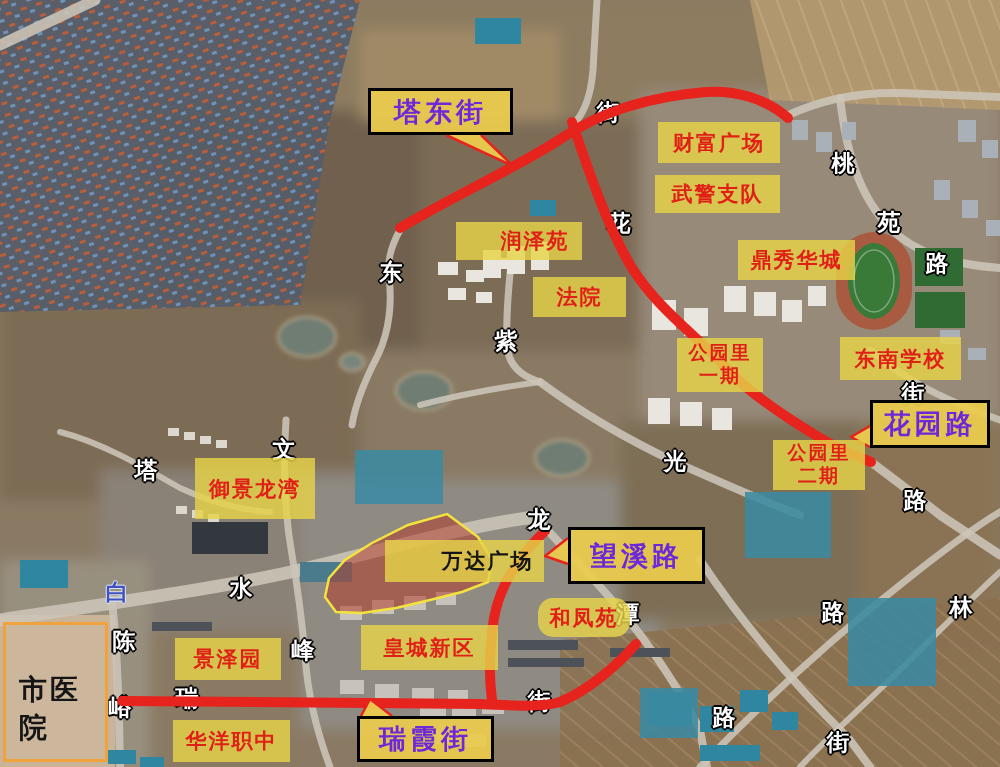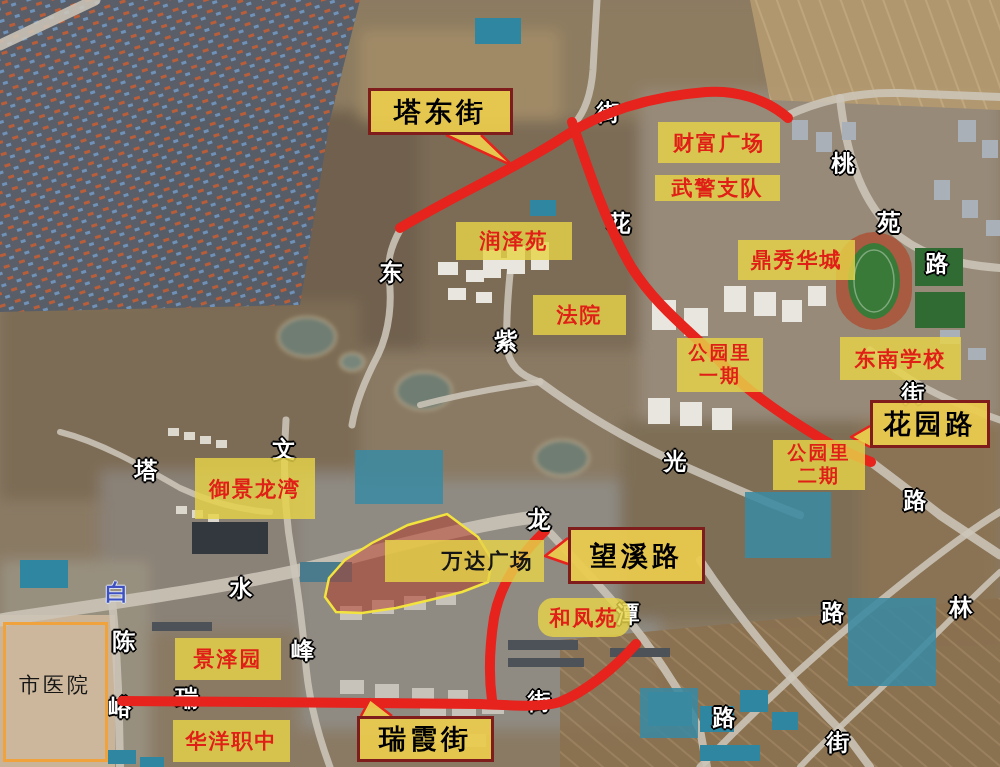--- a/index.html
+++ b/index.html
@@ -15,28 +15,28 @@
   .schar.blue{color:#3f51c1;text-shadow:-1px 0 #dfe6f2,1px 0 #dfe6f2,0 -1px #dfe6f2,0 1px #dfe6f2;}
   
   .plabel{position:absolute;display:flex;flex-direction:column;align-items:center;
           justify-content:center;background:rgba(231,211,72,0.82);
           color:#e02017;font-weight:bold;font-size:21px;line-height:1.2;
           letter-spacing:2px;text-align:center;margin-left:33px;}
   .plabel.black{color:#151515;padding-left:46px;}
   .plabel.small{font-size:19px;}
   
   .callout{position:absolute;display:flex;align-items:center;justify-content:center;
-           background:rgba(235,203,78,0.93);border:3px solid #7f1d1d;
-           box-sizing:border-box;color:#000000;font-weight:bold;font-size:27px;
+           background:rgba(235,203,78,0.93);border:3px solid #000000;
+           box-sizing:border-box;color:#6d28d9;font-weight:bold;font-size:27px;
            letter-spacing:4px;}
   
   .hospital{position:absolute;border:3px solid #f0a23c;box-sizing:border-box;
             background:rgba(255,228,180,0.07);}
   .hospital .hlabel{position:absolute;left:13px;top:46px;color:#151515;
-            font-weight:normal;font-size:21px;letter-spacing:3px;}
+            font-weight:bold;font-size:28px;letter-spacing:3px;}
 </style>
 </head>
 <body>
 
 <div id="stage">
 
   <svg class="layer" width="1000" height="767" viewBox="0 0 1000 767">
     <defs>
       <filter id="soft" x="-10%" y="-10%" width="120%" height="120%">
           <feGaussianBlur stdDeviation="7"></feGaussianBlur>
@@ -246,48 +246,51 @@
       <div class="schar" style="left: 724px; top: 717px;">路</div>
       <div class="schar" style="left: 838px; top: 742px;">街</div>
       <div class="schar" style="left: 124px; top: 641px;">陈</div>
       <div class="schar" style="left: 303px; top: 650px;">峰</div>
     </div>
 
   <div class="layer" id="labels">
       <div class="plabel" style="left: 625px; top: 122px; width: 122px; height: 41px;">
         <div>财富广场</div>
       </div>
-      <div class="plabel" style="left: 622px; top: 175px; width: 125px; height: 26px;">
+      <div class="plabel" style="left: 622px; top: 175px; width: 125px; height: 38px;">
         <div>武警支队</div>
       </div>
       <div class="plabel" style="left: 705px; top: 240px; width: 117px; height: 40px;">
         <div>鼎秀华城</div>
       </div>
       <div class="plabel" style="left: 807px; top: 337px; width: 121px; height: 43px;">
         <div>东南学校</div>
       </div>
       <div class="plabel small" style="left: 644px; top: 338px; width: 86px; height: 54px;">
         <div>公园里</div>
         <div>一期</div>
       </div>
       <div class="plabel small" style="left: 740px; top: 440px; width: 92px; height: 50px;">
         <div>公园里</div>
         <div>二期</div>
       </div>
-      <div class="plabel" style="left: 423px; top: 222px; width: 116px; height: 38px;">
+      <div class="plabel" style="left: 423px; top: 222px; width: 94px; height: 38px; padding-left: 32px;">
         <div>润泽苑</div>
       </div>
-      <div class="plabel" style="left: 500px; top: 295px; width: 93px; height: 40px;">
+      <div class="plabel" style="left: 500px; top: 277px; width: 93px; height: 40px;">
         <div>法院</div>
       </div>
       <div class="plabel" style="left: 162px; top: 458px; width: 120px; height: 61px;">
         <div>御景龙湾</div>
       </div>
       <div class="plabel" style="left: 505px; top: 598px; width: 92px; height: 39px; border-radius: 15px;">
         <div>和凤苑</div>
+      </div>
+      <div class="plabel" style="left: 328px; top: 625px; width: 137px; height: 45px;">
+        <div>皇城新区</div>
       </div>
       <div class="plabel" style="left: 142px; top: 638px; width: 106px; height: 42px;">
         <div>景泽园</div>
       </div>
       <div class="plabel" style="left: 140px; top: 720px; width: 117px; height: 42px; text-align: right;">
         <div>华洋职中</div>
       </div>
       <div class="plabel black" style="left: 352px; top: 540px; width: 113px; height: 42px;">
         <div>万达广场</div>
       </div>

